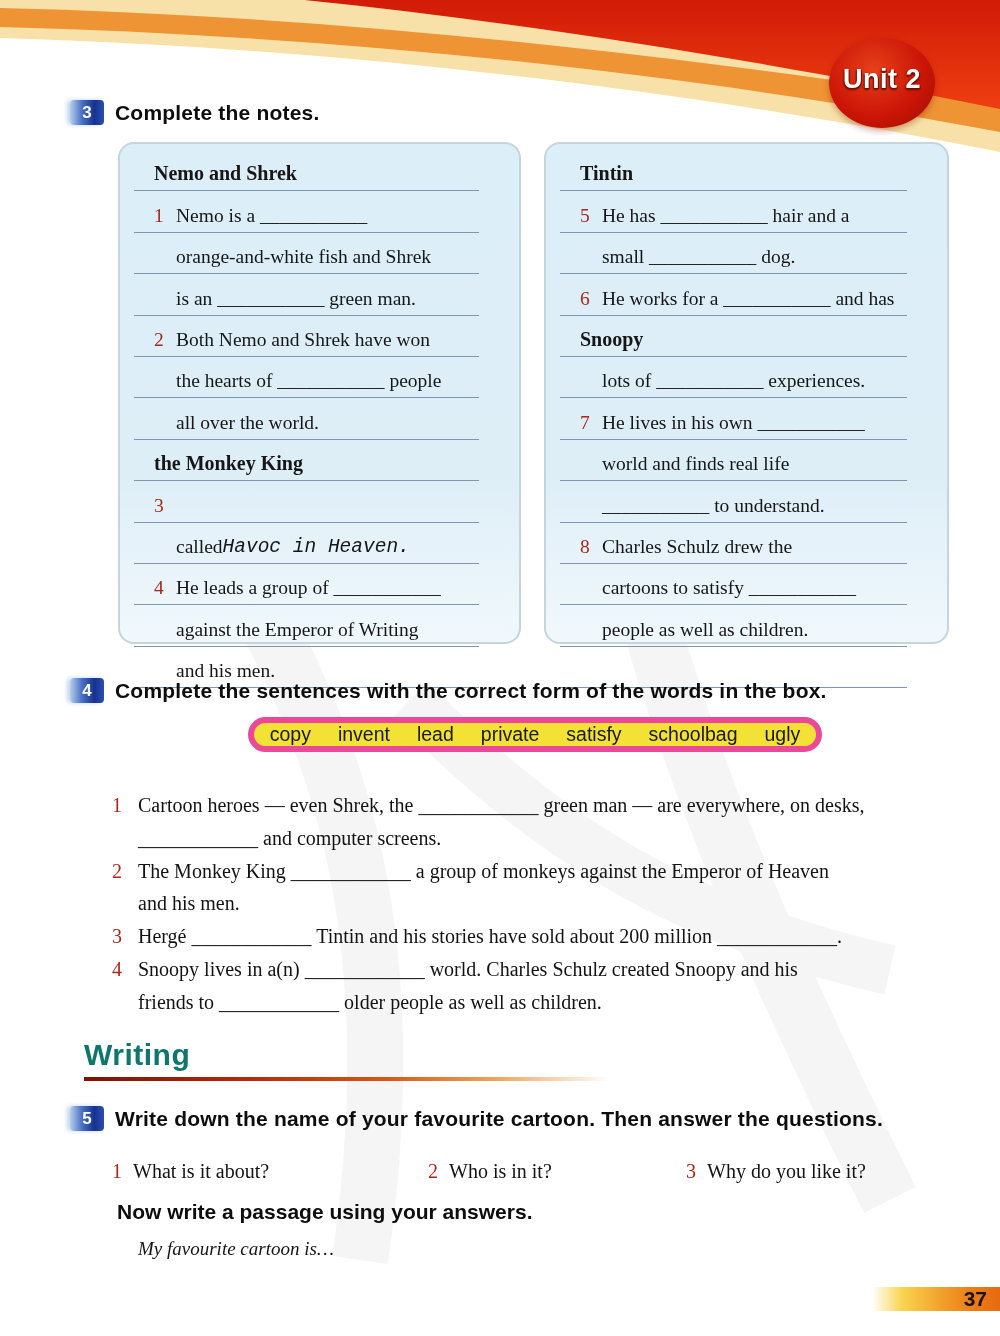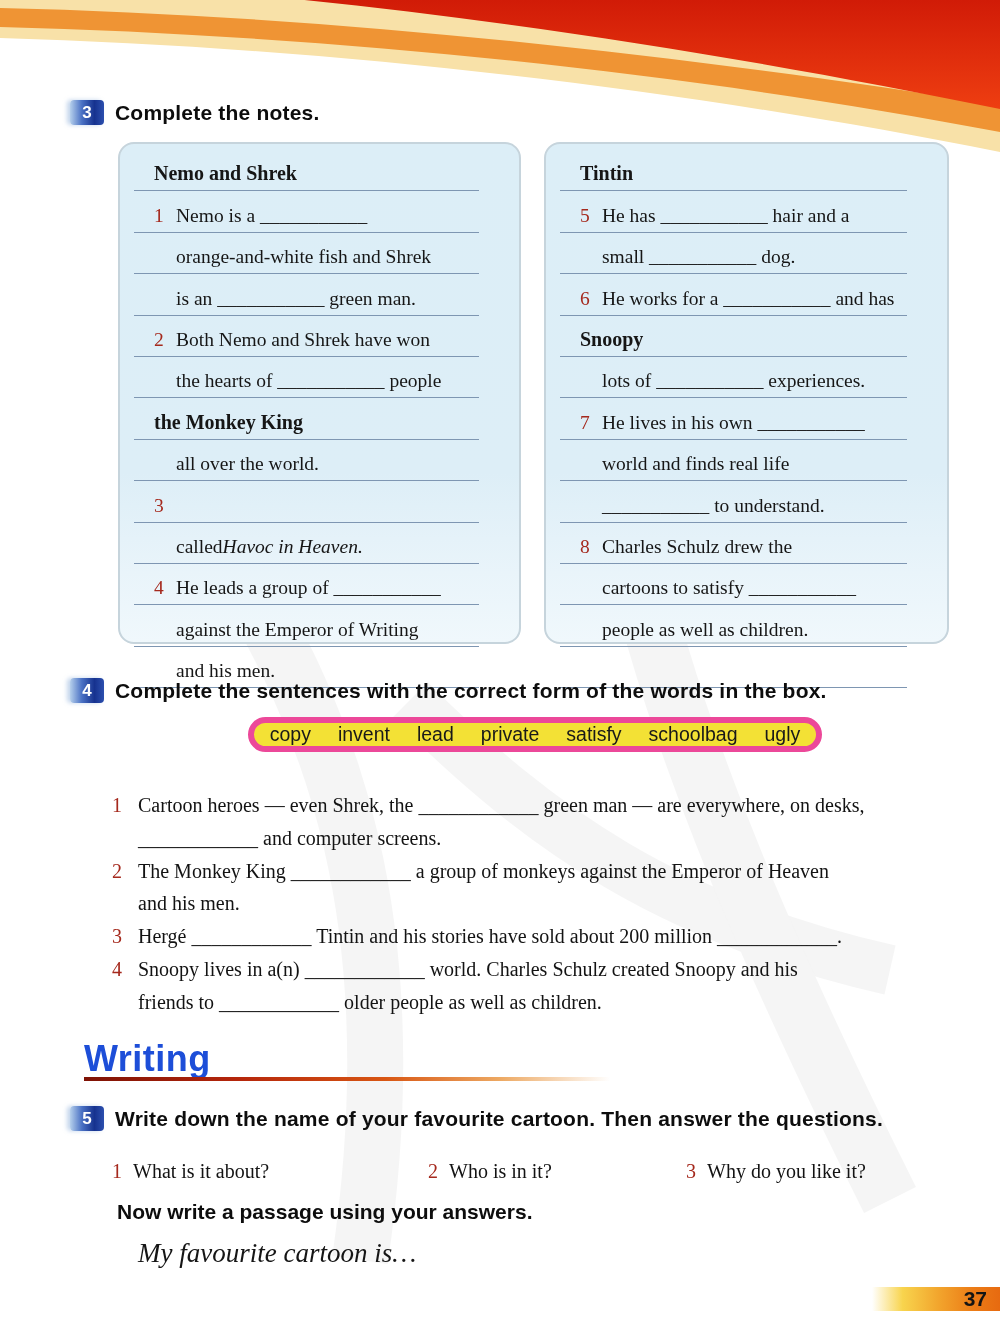--- a/index.html
+++ b/index.html
@@ -33,49 +33,49 @@
   .card{box-sizing:border-box;height:502px;border:2px solid #c6d4dc;border-radius:16px;
         padding:6px 14px 0 14px;
         background:linear-gradient(180deg,#dceef7 0%,#ddeef7 66%,#e9f4fa 86%,#f0f8fc 100%);}
   .card-left{width:403px;}
   .card-right{width:405px;}
   .nline{height:35.4px;border-bottom:1.6px solid #7e96b2;display:flex;align-items:flex-end;
         padding:0 0 5px 20px;margin-right:26px;font-size:19.5px;color:#161616;white-space:nowrap;}
   .nline.heading{font-weight:bold;font-size:20px;}
   .nline.cont{padding-left:42px;}
   .nline .num{color:#a5291d;width:22px;flex:none;}
-  .nline .it{font-style:italic;}
+  .nline .it{font-style:italic;font-family:Liberation Mono, monospace;}
 
   
   .wordbox{position:absolute;left:248px;top:717px;width:574px;height:35px;border-radius:18px;
         background:#f3e135;border:6px solid #ec4899;box-sizing:border-box;
         display:flex;align-items:center;justify-content:center;gap:27px;
         font-family:"Liberation Sans",sans-serif;font-size:19.5px;color:#191919;}
 
   
   .sentences{position:absolute;left:112px;top:789px;width:848px;font-size:20px;
         line-height:32.8px;color:#131313;}
   .sline{display:flex;}
   .sline .num{color:#a5291d;width:26px;flex:none;}
   .sline.cont{padding-left:26px;}
 
   
   .writing-head{position:absolute;left:84px;top:1038px;font-family:"Liberation Sans",sans-serif;
-        font-weight:bold;font-size:36px;color:#1d4ed8;letter-spacing:.5px;}
+        font-weight:bold;font-size:30px;color:#0f766e;letter-spacing:.5px;}
   .writing-underline{position:absolute;left:84px;top:1077px;width:548px;height:4px;
         background:linear-gradient(90deg,#7e1205 0%,#b5260b 28%,#d85613 55%,#eda963 76%,rgba(255,255,255,0) 96%);}
 
   .questions{position:absolute;left:112px;top:1160px;width:860px;height:28px;font-size:20px;color:#131313;}
   .q{position:absolute;display:flex;white-space:nowrap;}
   .q .num{color:#a5291d;margin-right:11px;}
   #q1{left:0;} #q2{left:316px;} #q3{left:574px;}
 
   .passage-instr{position:absolute;left:117px;top:1200px;font-family:"Liberation Sans",sans-serif;
         font-weight:bold;font-size:21px;color:#0d0d0d;}
-  .passage-start{position:absolute;left:138px;top:1238px;font-style:italic;font-size:27px;color:#151515;}
+  .passage-start{position:absolute;left:138px;top:1238px;font-style:italic;font-size:19px;color:#151515;}
 
   
   .pageband{position:absolute;right:0;top:1287px;width:128px;height:24px;box-sizing:border-box;
         background:linear-gradient(90deg,rgba(255,255,255,0) 0%,#f8d44d 24%,#f2a52d 52%,#ec7d17 78%,#e76a10 100%);
         display:flex;align-items:center;justify-content:flex-end;padding-right:13px;}
   .pageband span{font-family:"Liberation Sans",sans-serif;font-weight:bold;font-size:21px;color:#141414;}
 
   
   .watermark{position:absolute;left:110px;top:500px;opacity:.055;pointer-events:none;}
 </style>
@@ -95,20 +95,23 @@
     <path d="M0,8 C350,16 700,58 1000,105 L1000,132 C700,75 350,36 0,27 Z" fill="#ef9434"></path>
     <path d="M0,-22 C350,-8 700,48 1000,109 L1000,0 L0,0 Z" fill="url(#gradRed)"></path>
   </svg>
 
   <svg class="watermark" width="820" height="800" viewBox="0 0 820 800">
     <path d="M120,60 C220,220 300,420 250,760" stroke="#555" stroke-width="56" fill="none"></path>
     <path d="M300,200 C430,330 560,420 780,470" stroke="#555" stroke-width="50" fill="none"></path>
     <path d="M520,40 C560,220 640,420 780,700" stroke="#555" stroke-width="58" fill="none"></path>
   </svg>
 
+  <div class="unit-badge">
+    <span>Unit 2</span>
+  </div>
 
   <div class="sec-row" id="sec3">
     <div class="badge">3</div>
     <div class="sec-title">Complete the notes.</div>
   </div>
 
   <div class="cards">
     <div class="card card-left">
       <div class="nline heading">
           <span>Nemo and Shrek</span>
@@ -123,25 +126,25 @@
       <div class="nline cont">
           <span>is an ___________ green man.</span>
         </div>
       <div class="nline">
           <span class="num">2</span>
           <span>Both Nemo and Shrek have won</span>
         </div>
       <div class="nline cont">
           <span>the hearts of ___________ people</span>
         </div>
+      <div class="nline cont">
+          <span>all over the world.</span>
+        </div>
       <div class="nline heading">
           <span>the Monkey King</span>
-        </div>
-      <div class="nline cont">
-          <span>all over the world.</span>
         </div>
       <div class="nline">
           <span class="num">3</span>
         </div>
       <div class="nline cont">
           <span>called </span>
           <span class="it">Havoc in Heaven.</span>
         </div>
       <div class="nline">
           <span class="num">4</span>

